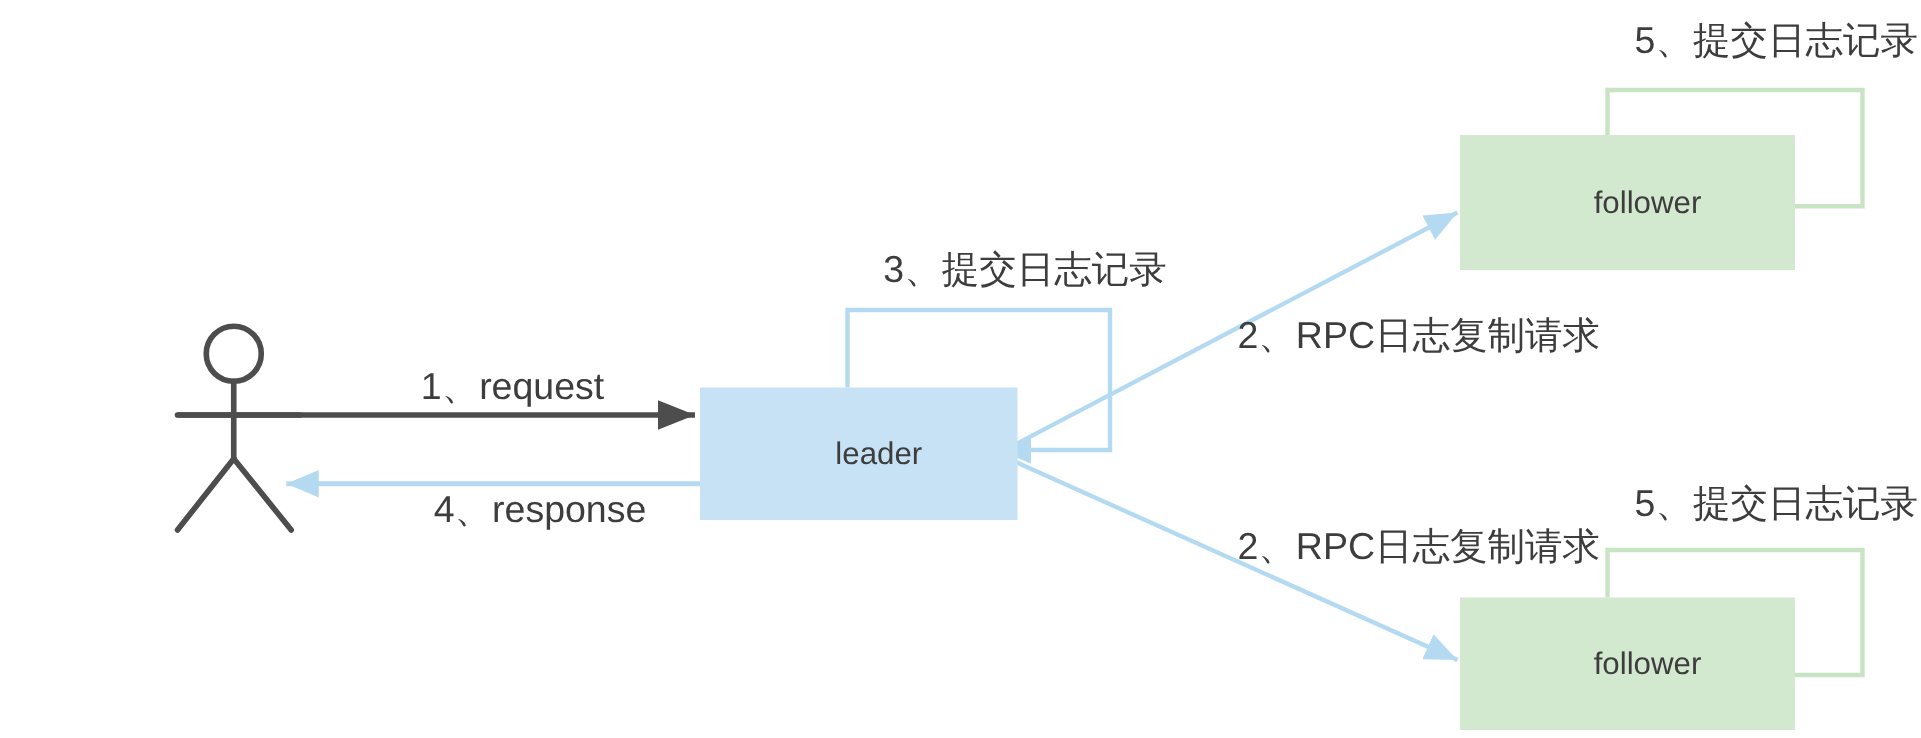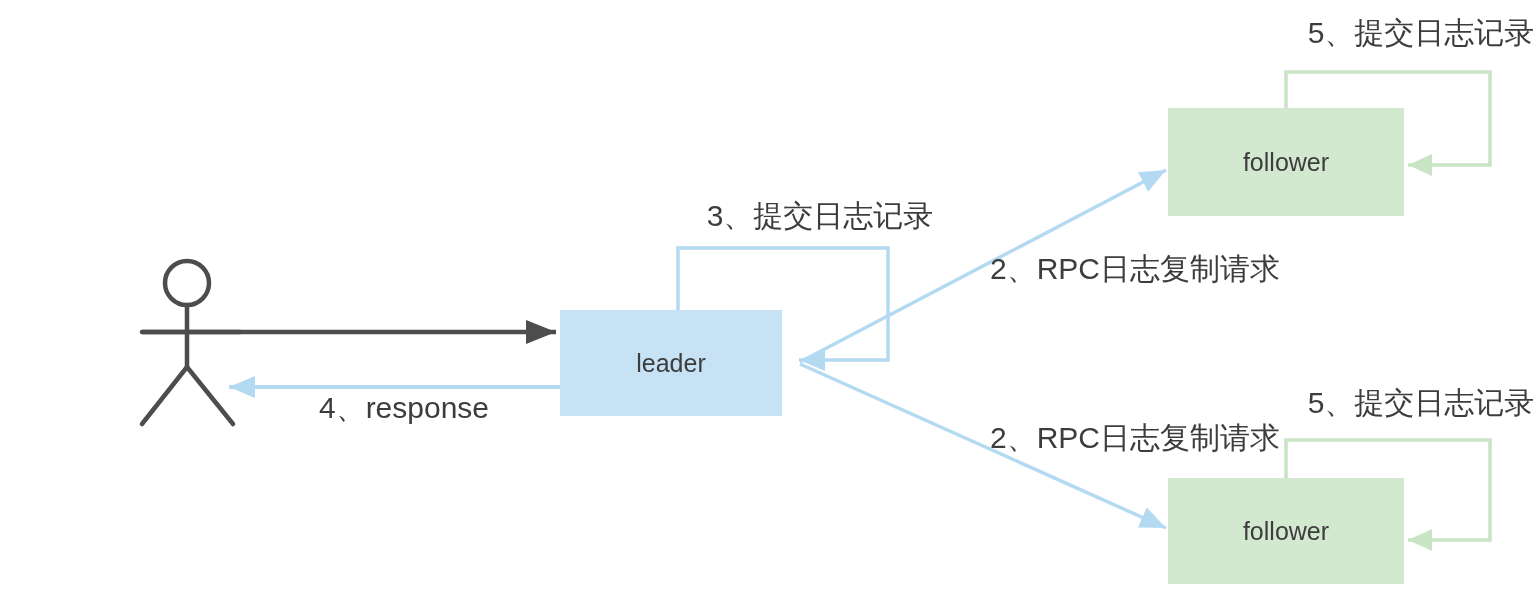--- a/index.html
+++ b/index.html
@@ -22,20 +22,21 @@
     width: 1537px;
     height: 590px;
   }
   .node {
     position: absolute;
     display: flex;
     align-items: center;
     justify-content: center;
     font-size: 25px;
     color: var(--text, #3d3d3d);
+    padding-left: 32px;
   }
   .node-leader {
     left: 560px;
     top: 310px;
     width: 222px;
     height: 106px;
     background: var(--leader-fill, #c6e2f4);
     justify-content: center;
   }
   .node-follower-top {
@@ -53,21 +54,21 @@
     background: var(--follower-fill, #d2e8cf);
   }
   .edge-label {
     position: absolute;
     transform: translate(-50%, -50%);
     white-space: nowrap;
     font-size: 30px;
     color: var(--text, #3d3d3d);
   }
   .lbl-request   { left: 410px;  top: 310px; }
-  .lbl-response  { left: 404px;  top: 408px; }
+  .lbl-response  { left: 432px;  top: 408px; }
   .lbl-leader-commit { left: 820px; top: 216px; }
   .lbl-rpc-top    { left: 1135px; top: 269px; }
   .lbl-rpc-bottom { left: 1135px; top: 438px; }
   .lbl-commit-top    { left: 1421px; top: 33px; }
   .lbl-commit-bottom { left: 1421px; top: 403px; }
 
   .stroke-dark  { stroke: var(--dark, #4d4d4d); fill: none; }
   .stroke-blue  { stroke: var(--blue-line, #b4daf2); fill: none; }
   .stroke-green { stroke: var(--green-line, #c9e4c4); fill: none; }
   .fill-dark  { fill: var(--dark, #4d4d4d); }
@@ -118,20 +119,21 @@
   <div class="node node-leader">
     <span>leader</span>
   </div>
   <div class="node node-follower-top">
     <span>follower</span>
   </div>
   <div class="node node-follower-bottom">
     <span>follower</span>
   </div>
 
+  <div class="edge-label lbl-request">1、request</div>
   <div class="edge-label lbl-response">4、response</div>
   <div class="edge-label lbl-leader-commit">3、提交日志记录</div>
   <div class="edge-label lbl-rpc-top">2、RPC日志复制请求</div>
   <div class="edge-label lbl-rpc-bottom">2、RPC日志复制请求</div>
   <div class="edge-label lbl-commit-top">5、提交日志记录</div>
   <div class="edge-label lbl-commit-bottom">5、提交日志记录</div>
 
 </div>
 
 </body></html>

